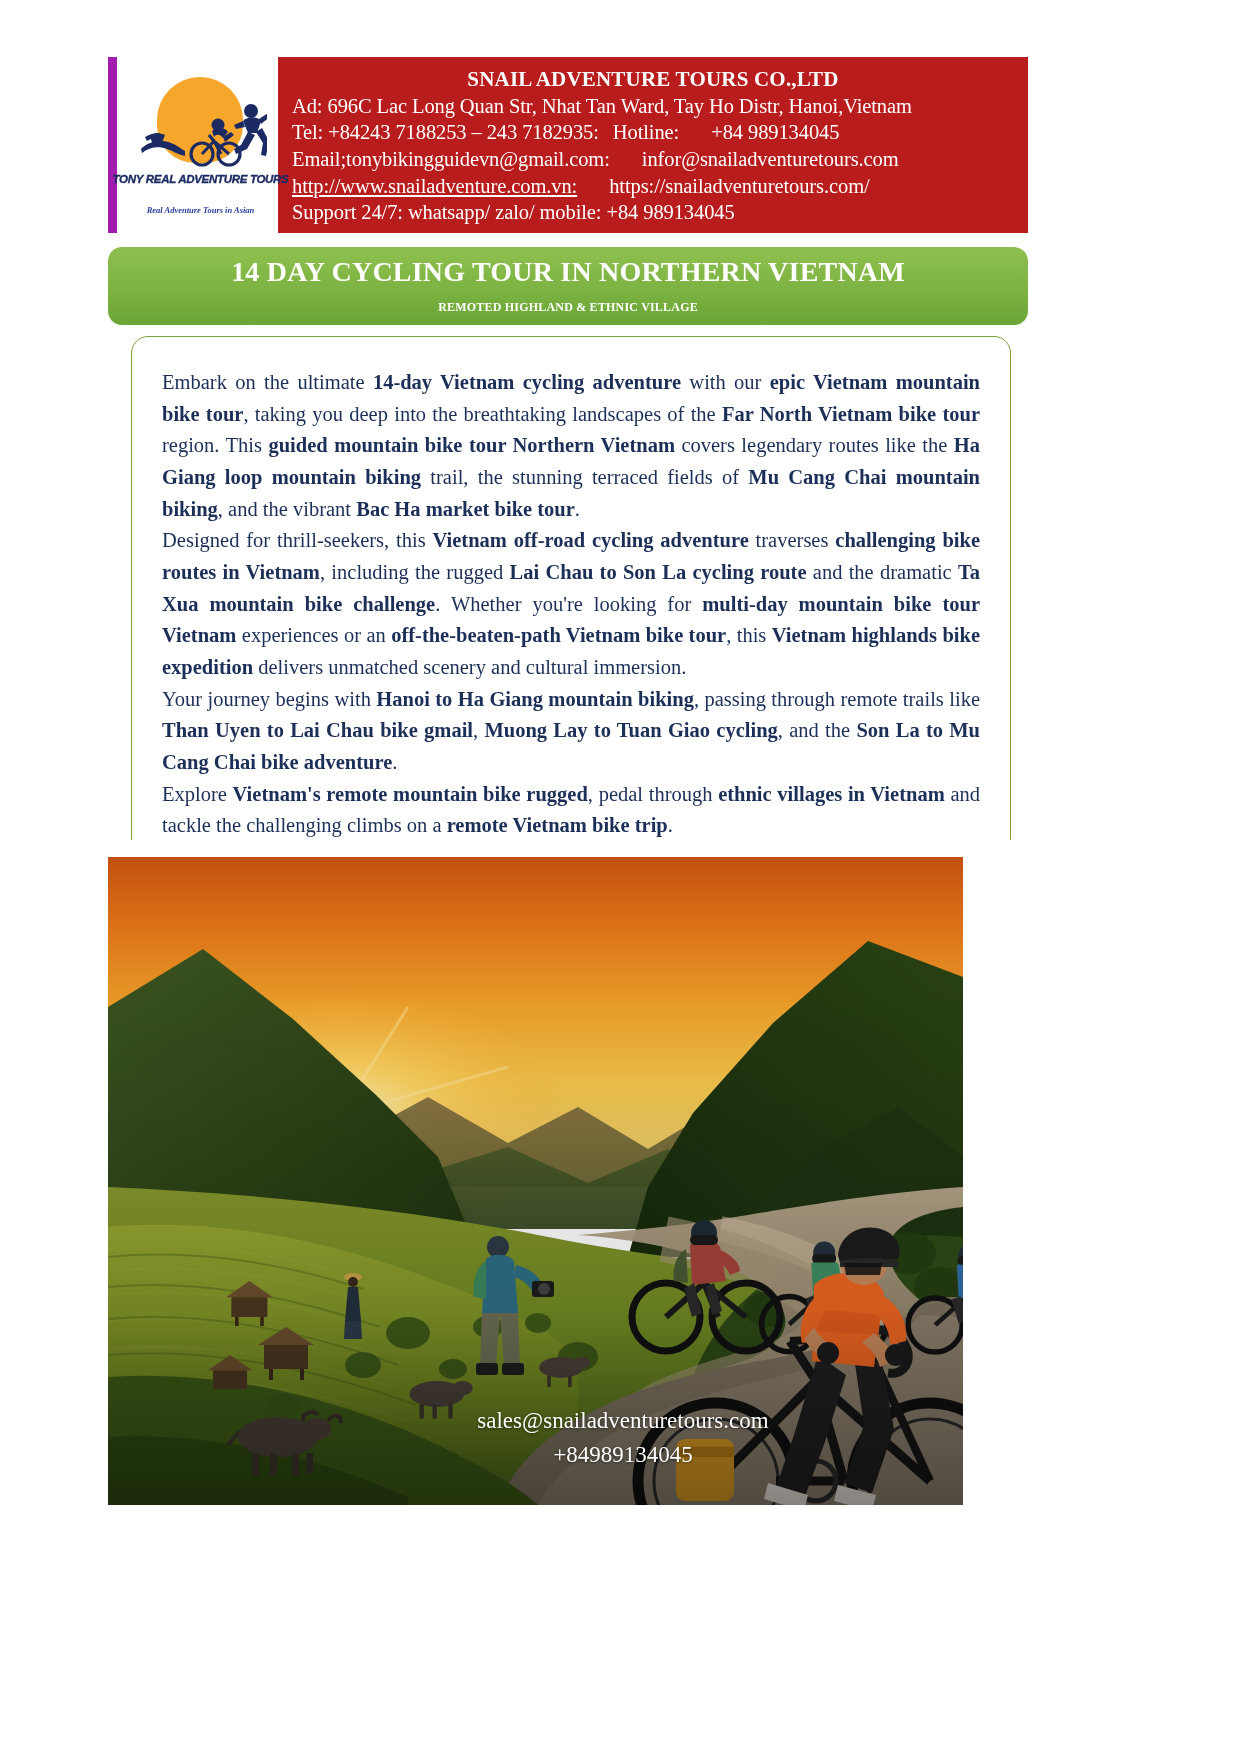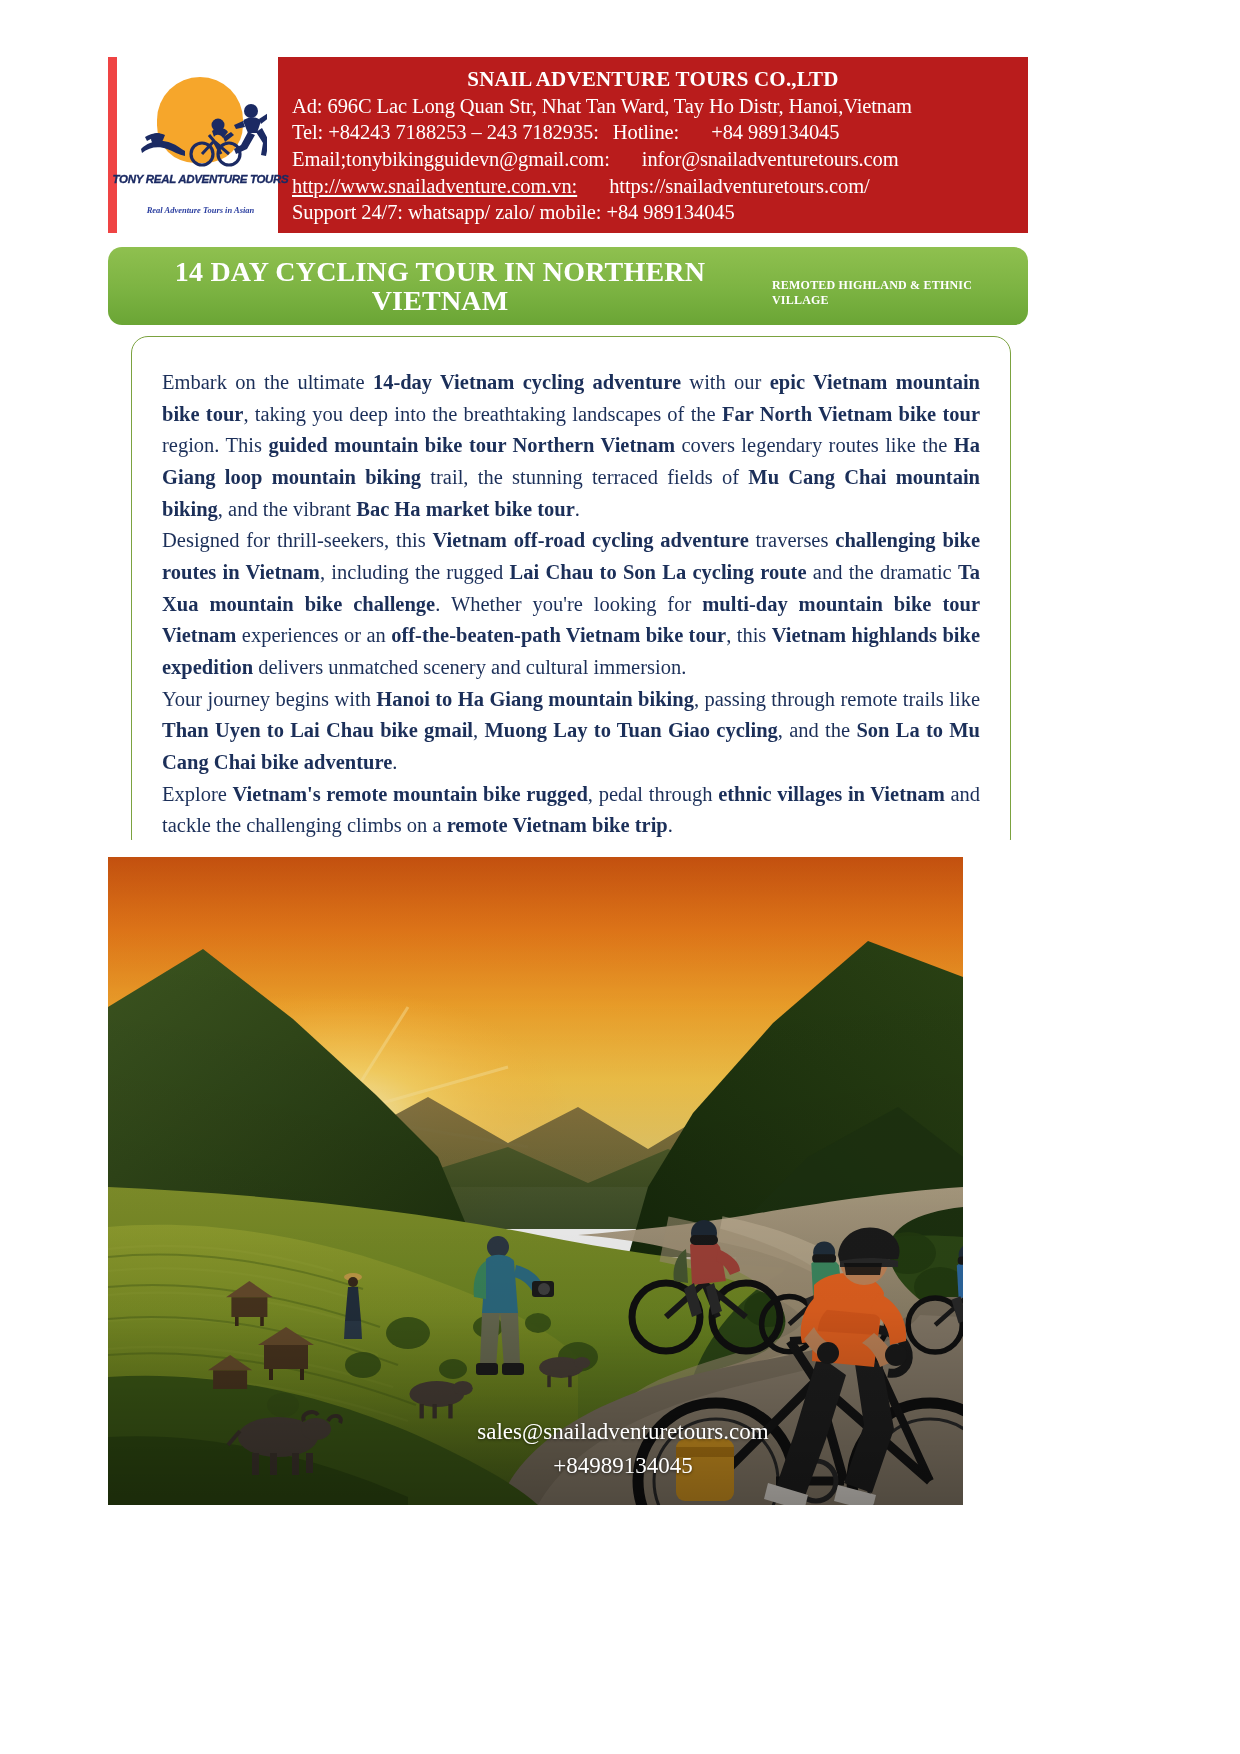--- a/index.html
+++ b/index.html
@@ -16,21 +16,21 @@
     position: absolute; left: 108px; top: 57px;
     width: 920px; height: 176px;
     display: flex; align-items: stretch;
   }
   .logo-cell {
     width: 170px; flex: 0 0 170px;
     background: #ffffff;
     position: relative;
     display: flex; flex-direction: column;
     align-items: center; justify-content: center;
-    border-left: 9px solid #ef4444;
+    border-left: 9px solid #a21caf;
     padding-left: 6px;
   }
   .logo-art { position: relative; width: 132px; height: 96px; }
   .logo-sun {
     position: absolute; left: 22px; top: 2px;
     width: 86px; height: 86px;
     background: #f6a62b;
     border-radius: 50% 50% 44% 44%;
   }
   .logo-figs { position: absolute; left: 0; top: 0; width: 132px; height: 96px; }
@@ -78,21 +78,21 @@
   .info-line a, .info-line .link {
     color: #ffffff; text-decoration: underline;
   }
 
   
   .title-banner {
     position: absolute; left: 108px; top: 247px;
     width: 920px; height: 78px;
     border-radius: 14px;
     background: linear-gradient(180deg, #8fc04f 0%, #7cb342 55%, #6aa535 100%);
-    display: flex; flex-direction: row;
+    display: flex; flex-direction: column;
     align-items: center; justify-content: center;
     color: #ffffff;
   }
   .title-main {
     font-weight: 700;
     font-size: 28px;
     letter-spacing: 0.2px;
     line-height: 1.05;
     text-align: center;
   }
@@ -128,21 +128,21 @@
   }
 
   
   .photo {
     position: absolute; left: 108px; top: 857px;
     width: 855px; height: 648px;
     overflow: hidden;
   }
   .photo svg { display: block; width: 100%; height: 100%; }
   .photo-caption {
-    position: absolute; left: 0; bottom: 23px;
+    position: absolute; left: 0; bottom: 34px;
     width: 1030px;
     text-align: center;
     color: #ffffff;
     font-family: "Liberation Serif", serif;
     font-size: 23px;
     line-height: 1.45;
     text-shadow: 0 1px 3px rgba(0,0,0,.55);
     pointer-events: none;
   }
   .photo-caption .l2 { font-size: 23px; }

